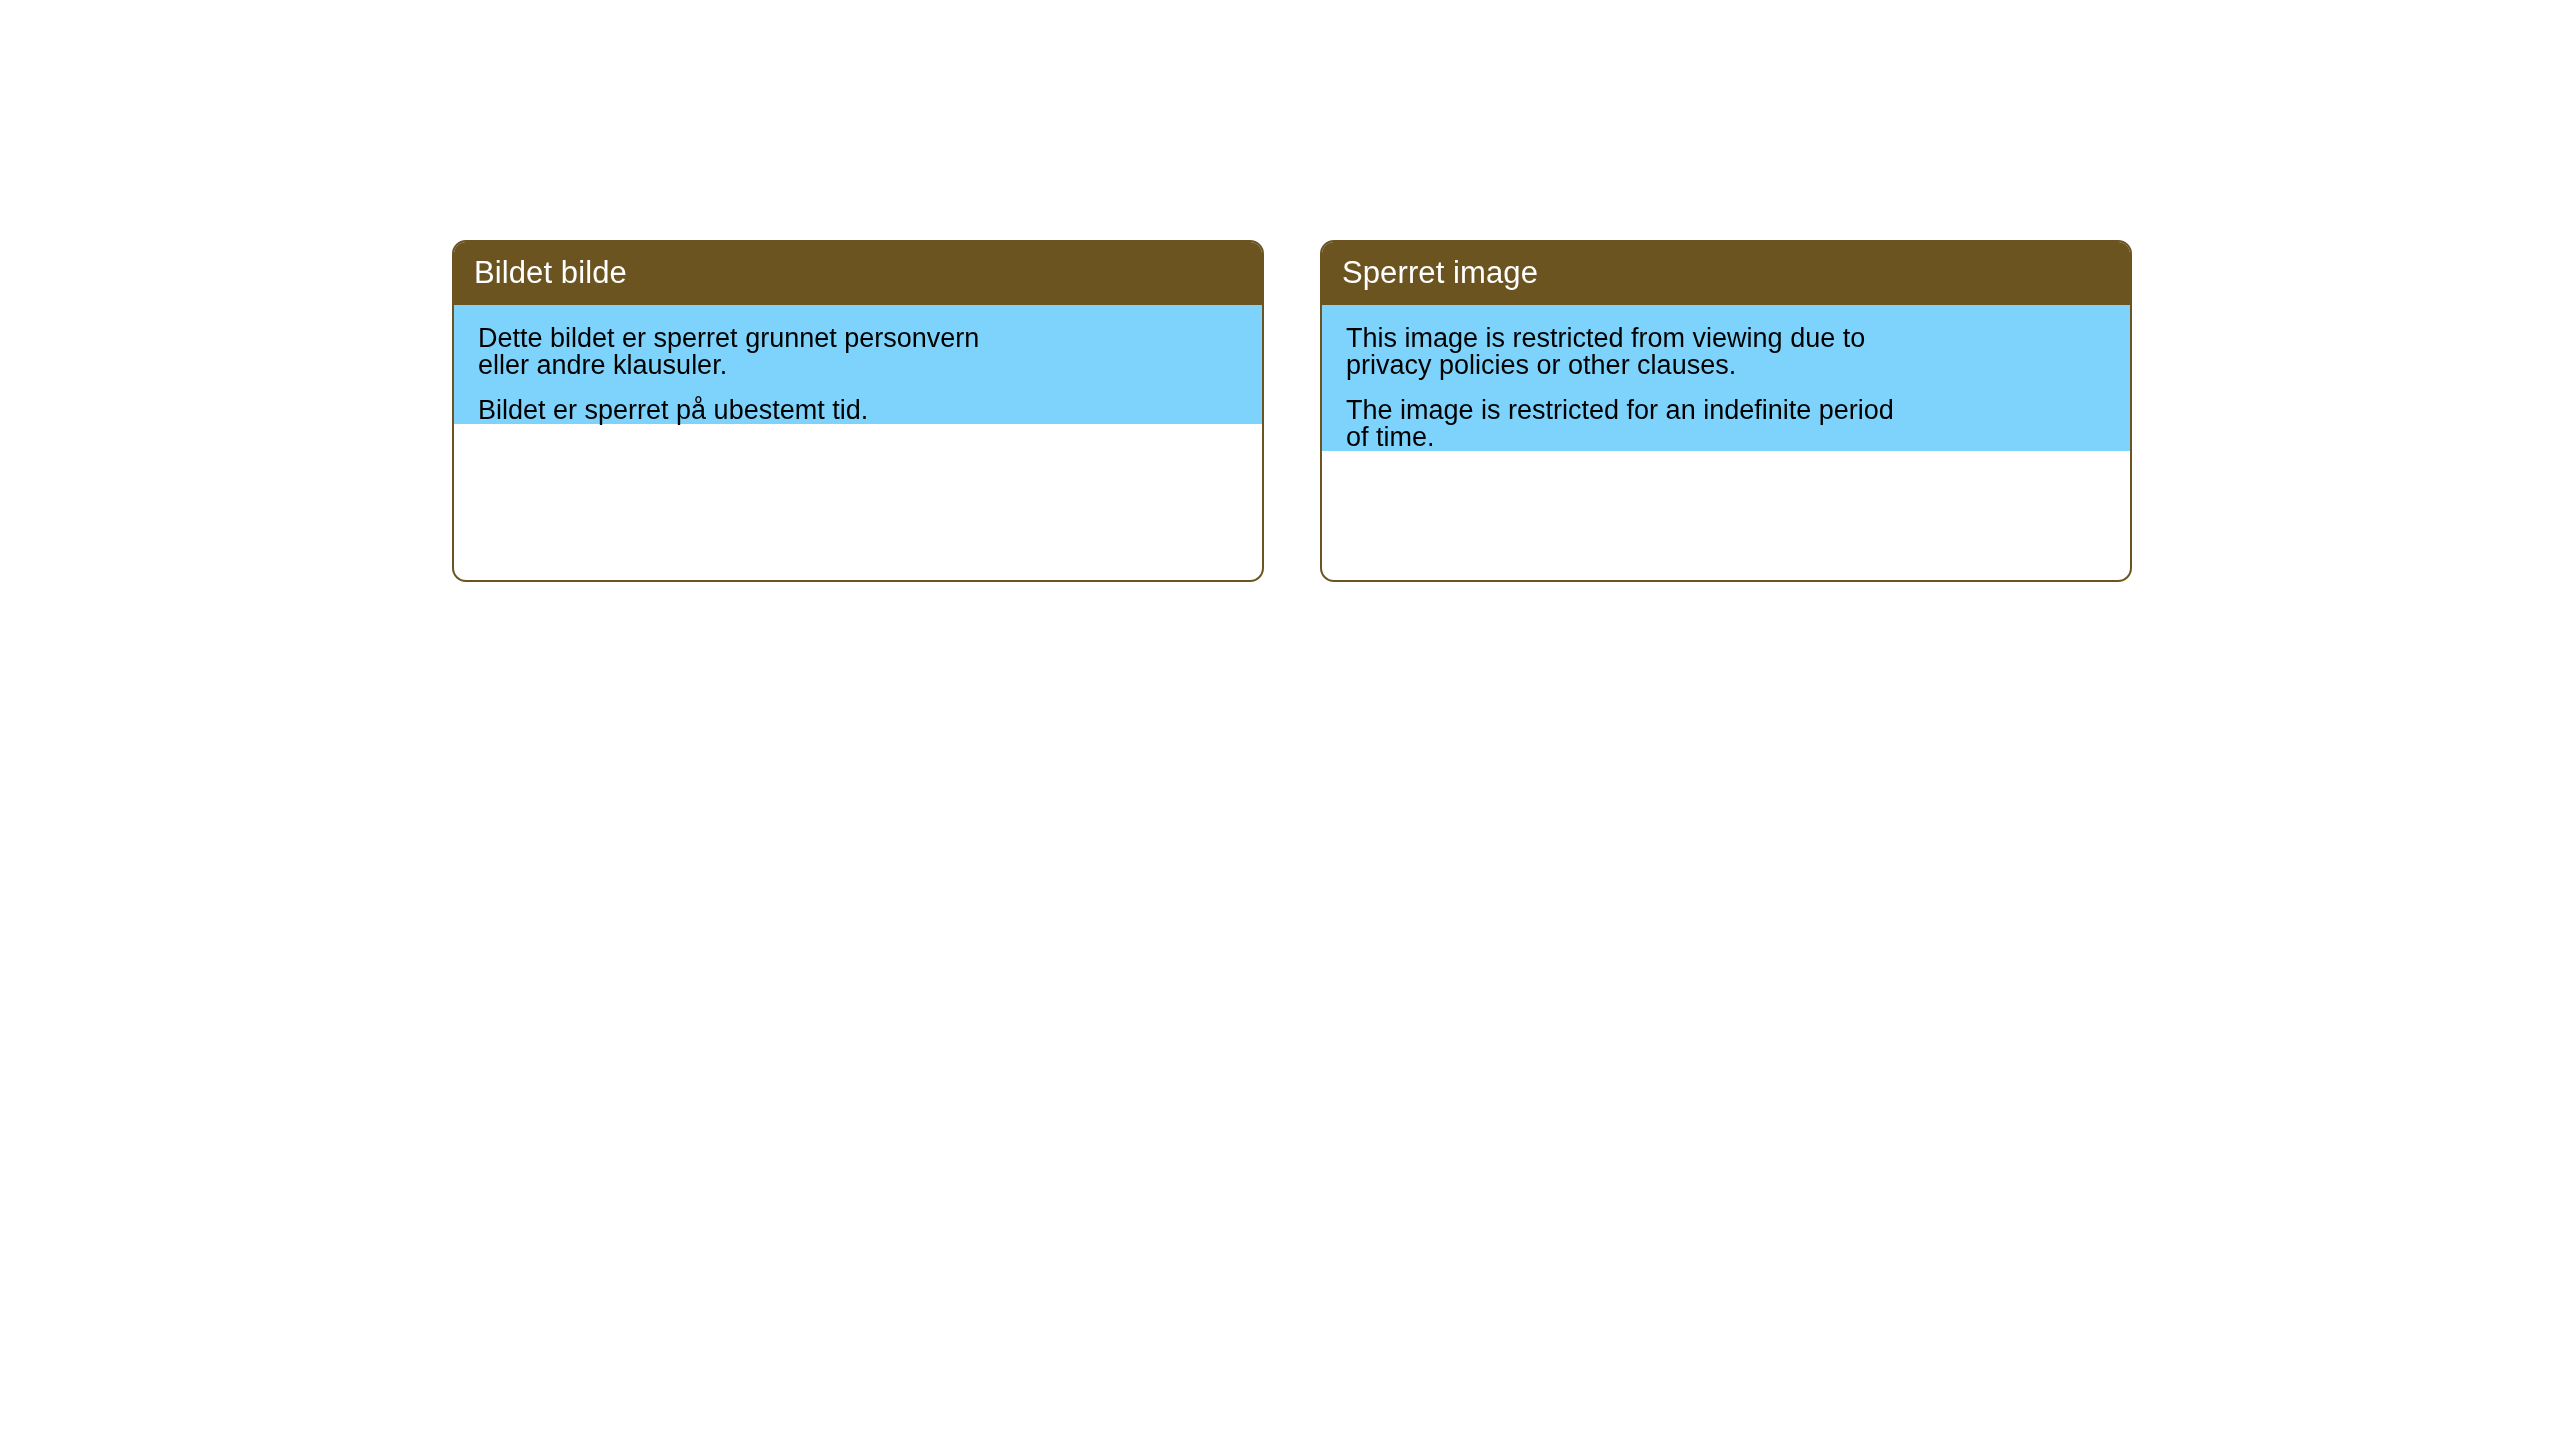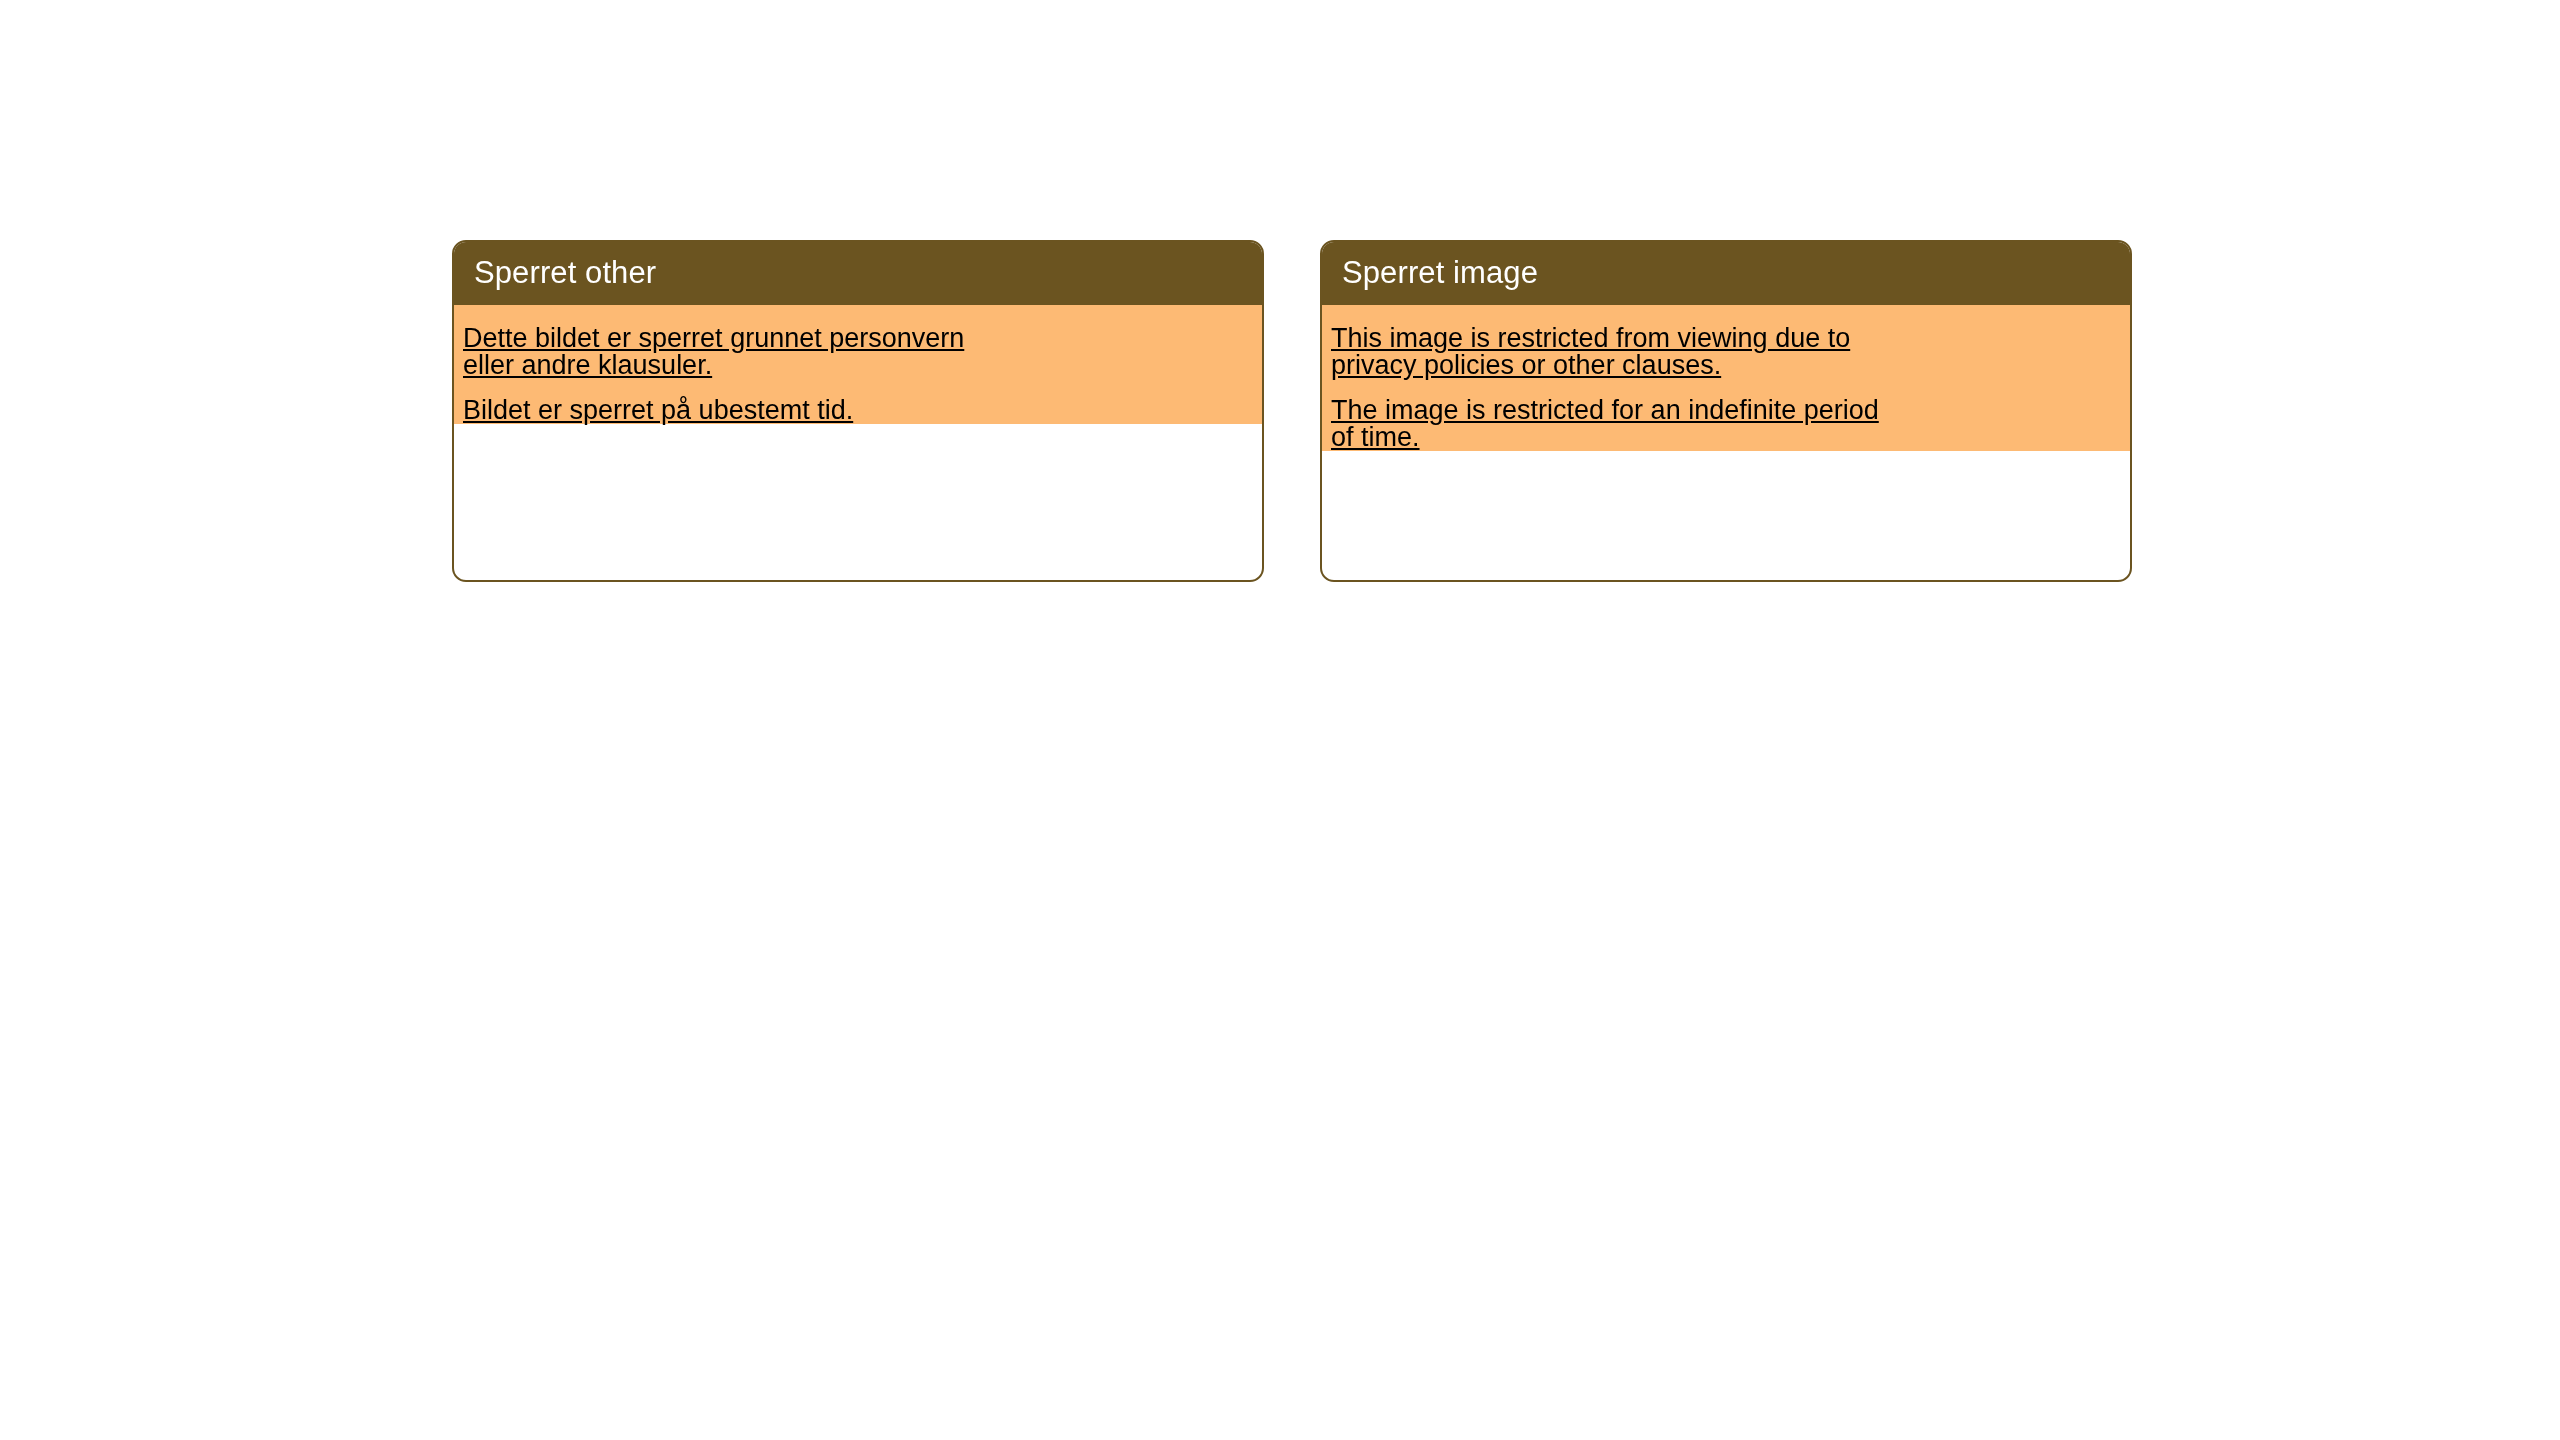--- a/index.html
+++ b/index.html
@@ -61,23 +61,22 @@
     color: #ffffff;
     font-size: 31px;
     font-weight: 400;
     line-height: 1;
     letter-spacing: 0.1px;
     white-space: nowrap;
   }
 
   .card-body {
     box-sizing: border-box;
-    padding: 20px 26px 0 9px;
-    background: #fdba74;
-    text-decoration: underline;
+    padding: 20px 26px 0 24px;
+    background: #7dd3fc;
   }
 
   .card-paragraph {
     color: #000000;
     font-size: 27px;
     line-height: 1.0;
     font-weight: 400;
     margin: 0;
     white-space: pre-line;
   }
@@ -86,21 +85,21 @@
     margin-top: 18px;
   }
 </style>
 </head>
 <body>
 
 <div id="stage">
 
   <div class="notice-card card-left">
     <div class="card-header">
-      <span class="card-title">Sperret other</span>
+      <span class="card-title">Bildet bilde</span>
     </div>
     <div class="card-body">
       <p class="card-paragraph">Dette bildet er sperret grunnet personvern
 eller andre klausuler.</p>
       <p class="card-paragraph">Bildet er sperret på ubestemt tid.</p>
     </div>
   </div>
 
   <div class="notice-card card-right">
     <div class="card-header">

